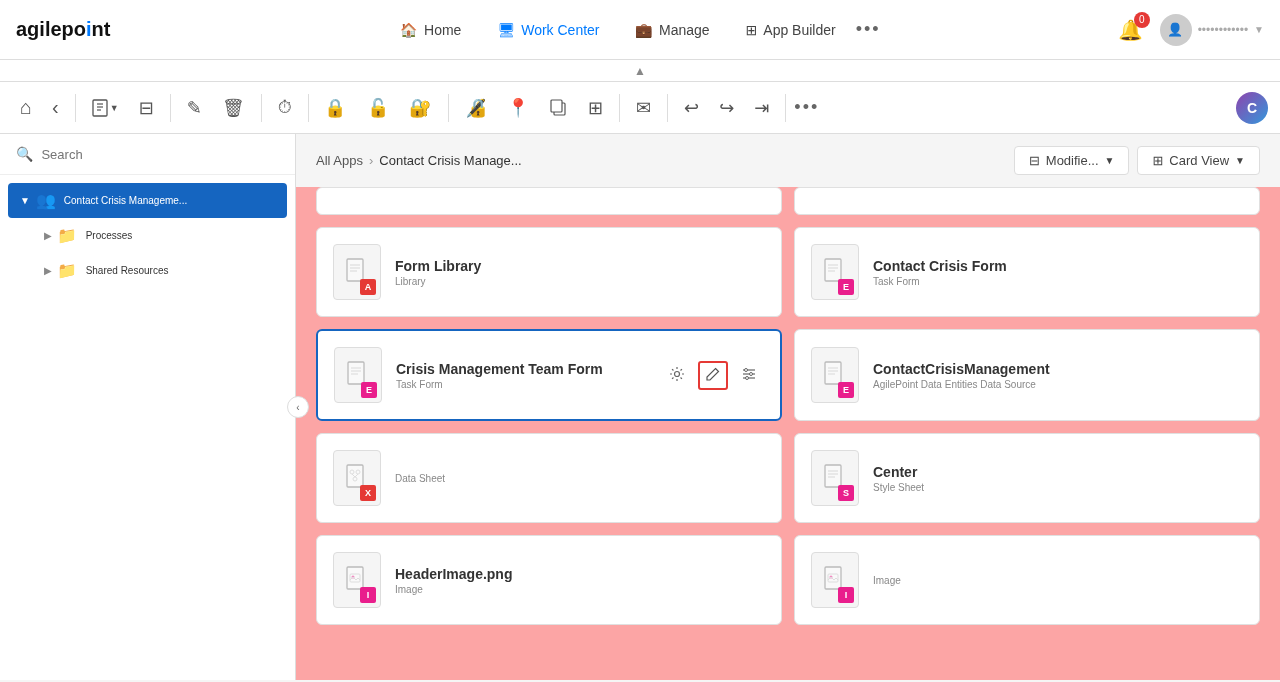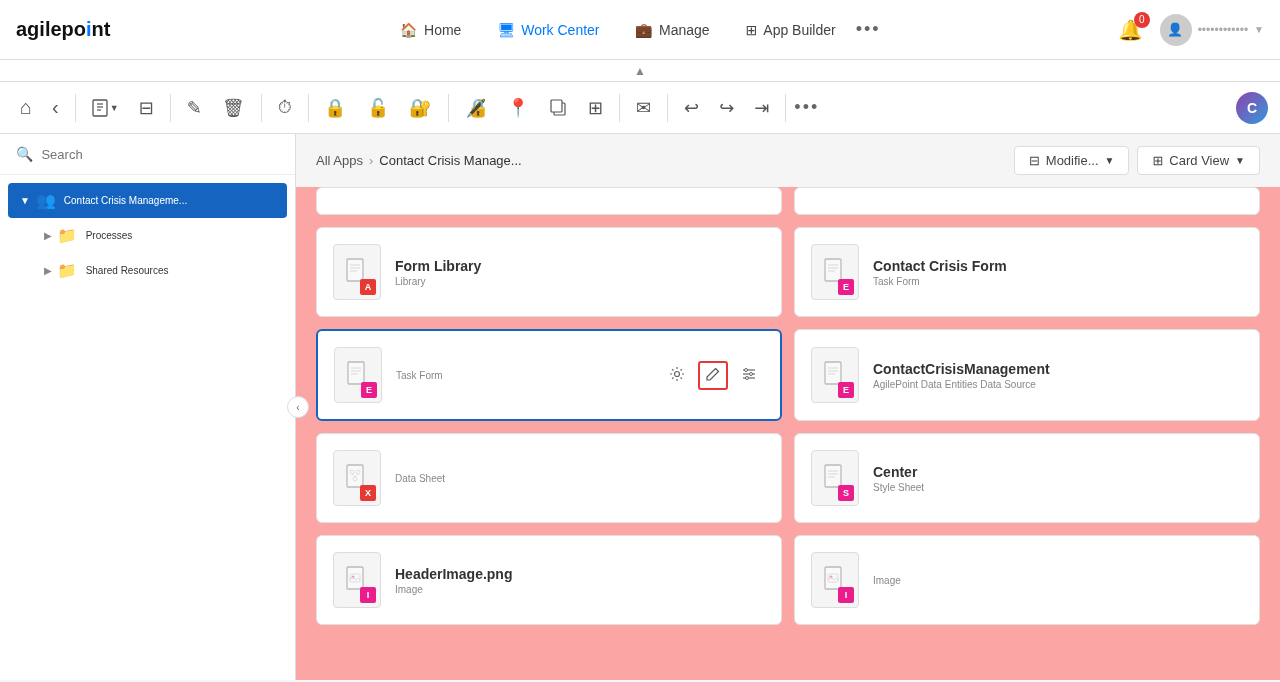--- a/index.html
+++ b/index.html
@@ -349,20 +349,21 @@
         <div class="card-icon">
           <svg width="22" height="28" viewBox="0 0 22 28" fill="none">
             <rect x="1" y="1" width="16" height="22" rx="1" stroke="#bbb" stroke-width="1.3" fill="#f9f9f9"></rect>
             <line x1="4" y1="7" x2="14" y2="7" stroke="#ddd" stroke-width="1.2"></line>
             <line x1="4" y1="10" x2="14" y2="10" stroke="#ddd" stroke-width="1.2"></line>
             <line x1="4" y1="13" x2="11" y2="13" stroke="#ddd" stroke-width="1.2"></line>
           </svg>
           <div class="card-icon-badge badge-pink">E</div>
         </div>
         <div class="card-info">
+          <div class="card-title">Crisis Management Team Form</div>
           <div class="card-subtitle">Task Form</div>
         </div>
         <div class="card-actions">
           <div class="card-action-btn" title="Settings">
             <svg width="16" height="16" viewBox="0 0 16 16" fill="none">
               <circle cx="8" cy="8" r="2.5" stroke="#666" stroke-width="1.2"></circle>
               <path d="M8 1v2M8 13v2M1 8h2M13 8h2M3.05 3.05l1.41 1.41M11.54 11.54l1.41 1.41M3.05 12.95l1.41-1.41M11.54 4.46l1.41-1.41" stroke="#666" stroke-width="1.2"></path>
             </svg>
           </div>
           <div class="card-action-btn edit-btn" title="Edit">

